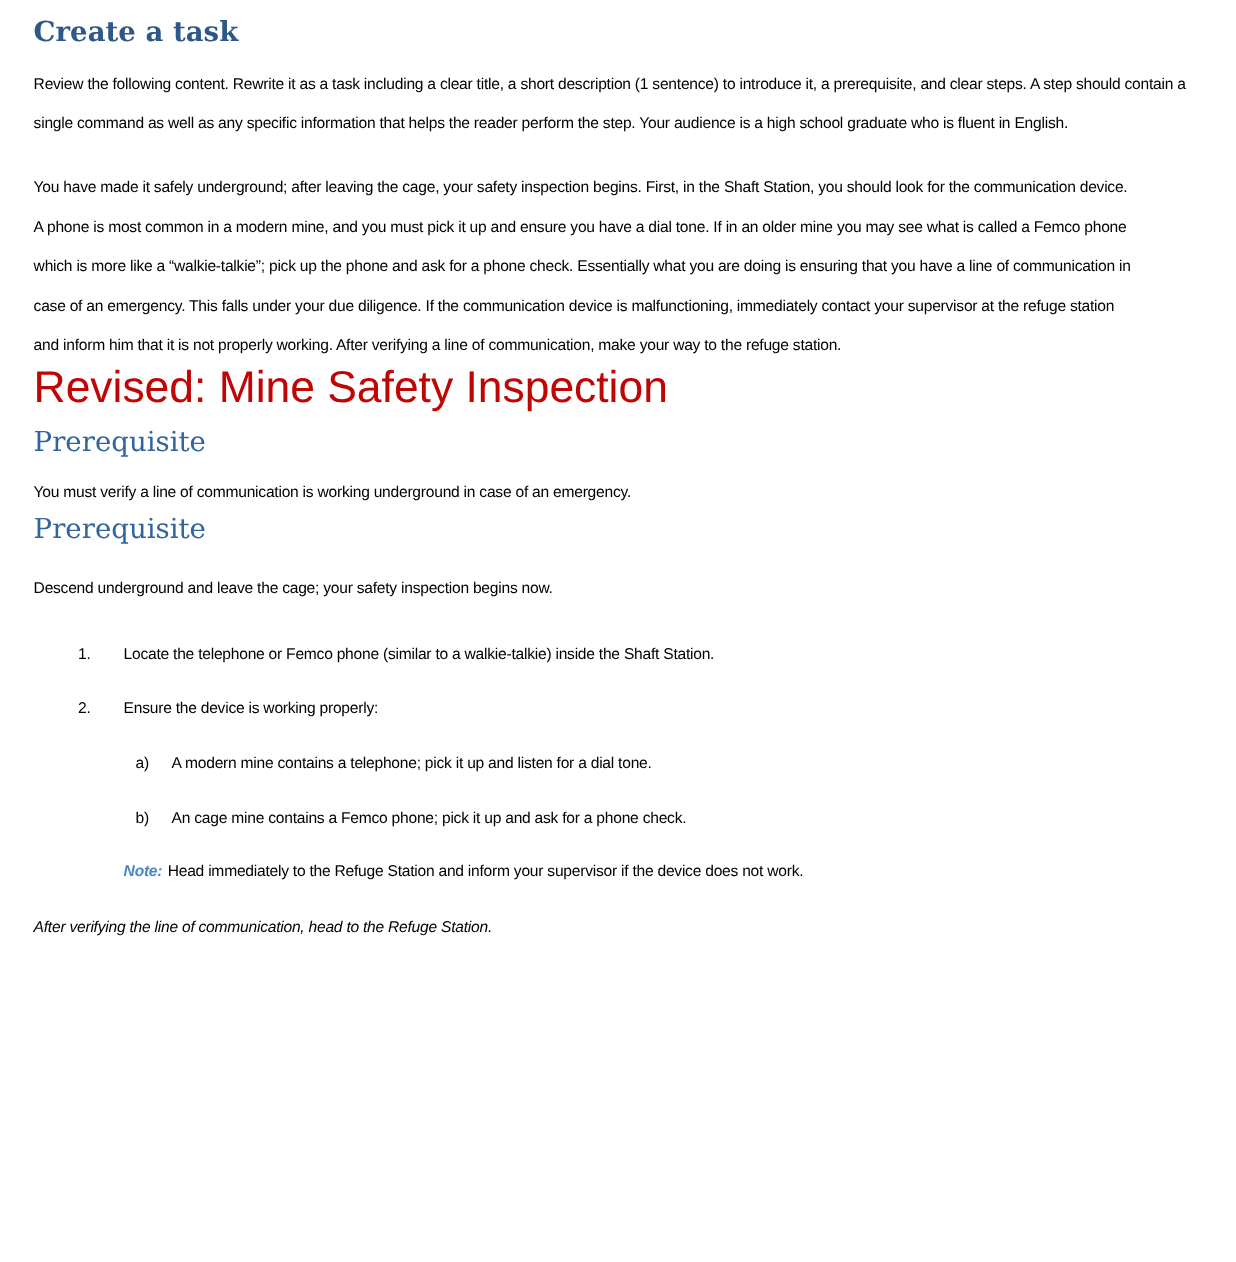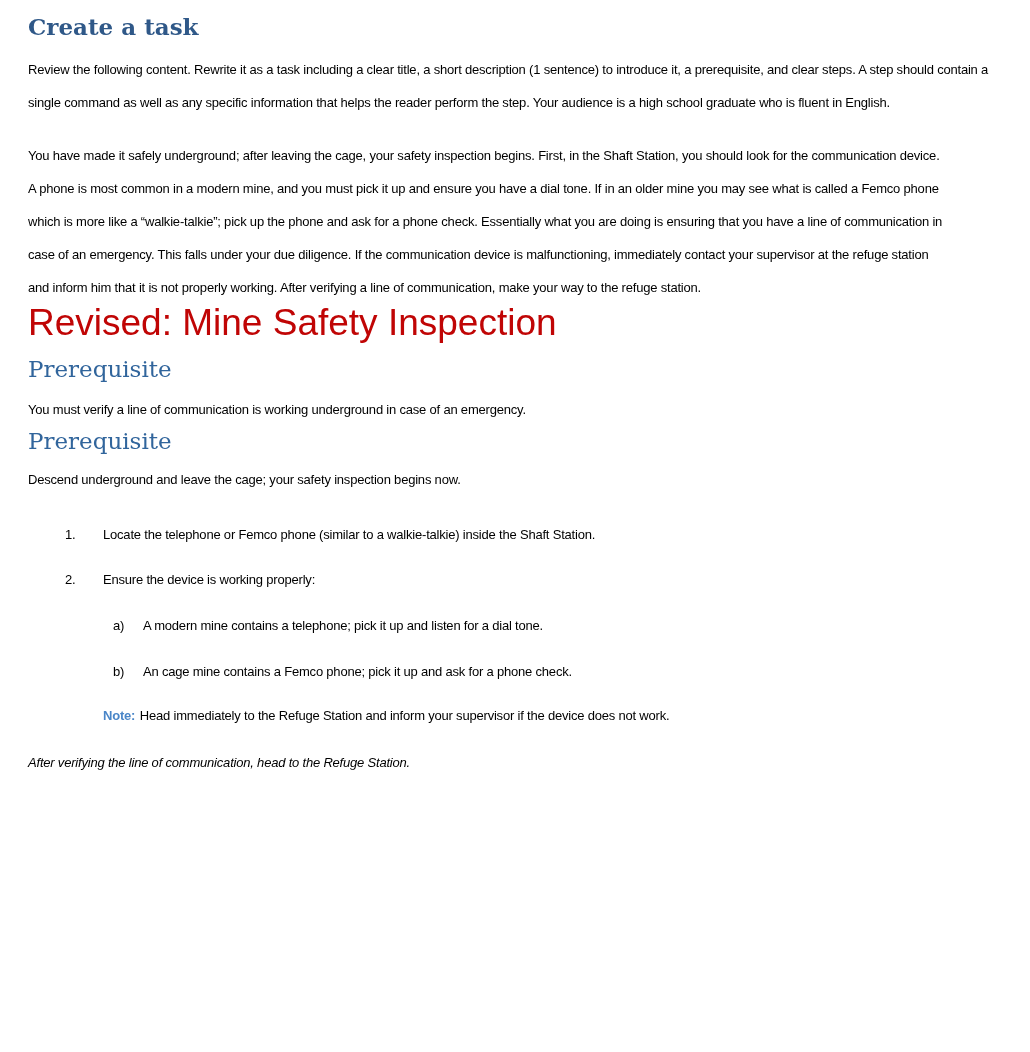--- a/index.html
+++ b/index.html
@@ -52,21 +52,21 @@
   .section-heading {
     font-family: "DejaVu Serif", serif;
     font-weight: normal;
     font-size: 23px;
     line-height: 31px;
     color: var(--heading-blue);
   }
   .h-introduction { margin-top: 12px; }
   .h-prerequisite { }
   .section-body { margin-top: 8px; max-width: 990px; }
-  .prereq-body { margin-top: 6px; }
+  .prereq-body { margin-top: 16px; }
   .steps { margin-top: 22px; }
   .step {
     display: flex;
     margin-left: 37px;
     margin-top: 12px;
   }
   .step:first-child { margin-top: 0; }
   .step-marker {
     flex: 0 0 38px;
   }
@@ -78,20 +78,21 @@
   .substep-marker {
     flex: 0 0 30px;
   }
   .note-para {
     margin-top: 11px;
     margin-left: 75px;
     max-width: 920px;
   }
   .note-label {
     font-weight: bold;
+    font-style: italic;
     color: var(--note-blue);
     margin-right: 0.35em;
   }
   .closing-para {
     margin-top: 14px;
     max-width: 990px;
     font-style: italic;
   }
 </style>
 </head>

